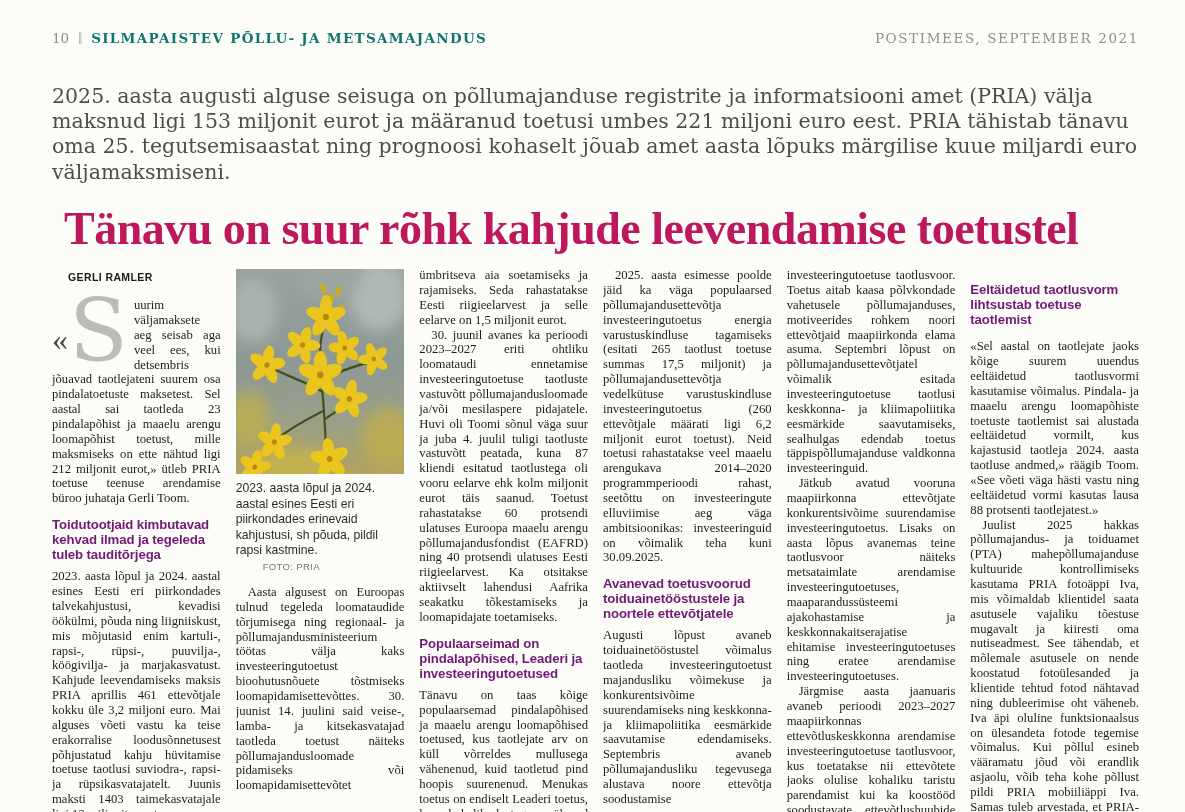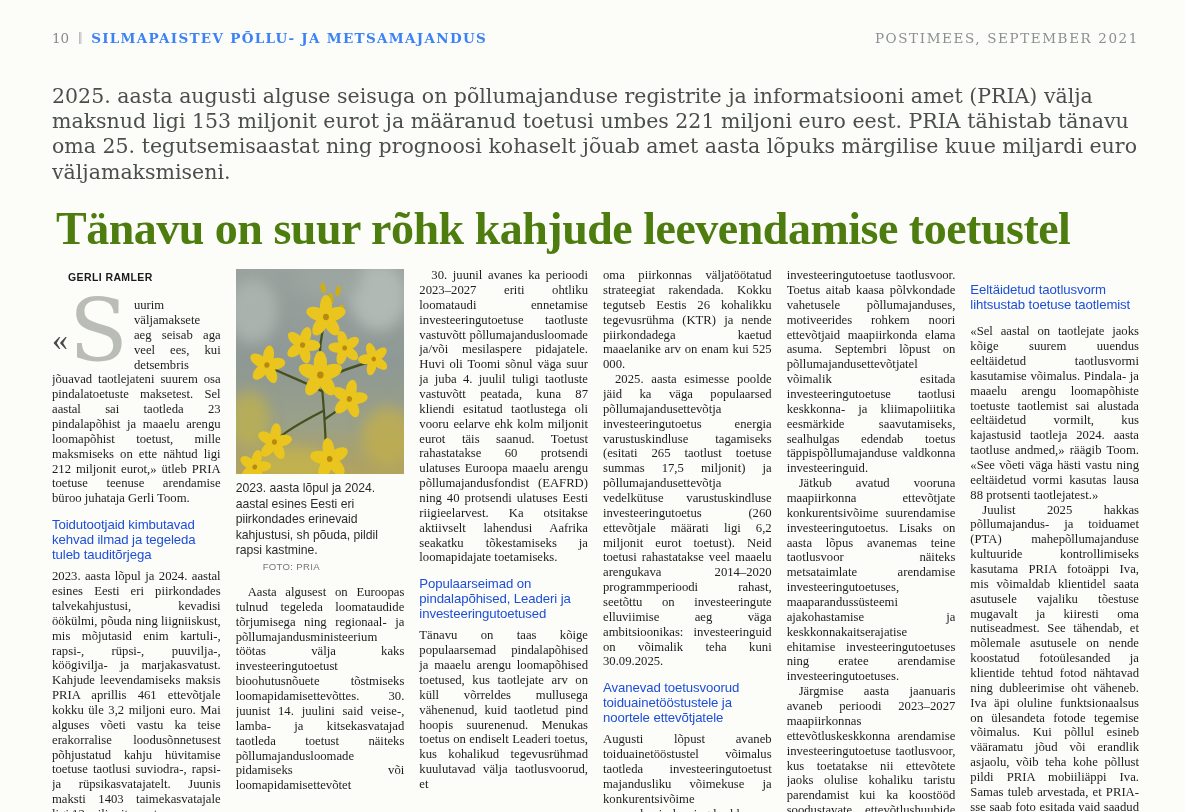--- a/index.html
+++ b/index.html
@@ -11,39 +11,39 @@
   }
   .page { width:1185px; height:812px; padding:30px 46px 6px 52px; }
 
   
   .folio { display:flex; justify-content:space-between; align-items:baseline; }
   .folio-left { display:flex; align-items:baseline; gap:9px; }
   .page-number { font-family:"DejaVu Serif", serif; font-size:13.5px; color:#8b8b8b; }
   .folio-divider { color:#a3a3a3; font-size:14px; transform:scaleY(1.15); }
   .section-title {
     font-family:"DejaVu Serif", serif; font-weight:bold;
-    font-size:13.5px; letter-spacing:1.3px; color:#3b82f6;
+    font-size:13.5px; letter-spacing:1.3px; color:#0f766e;
   }
   .masthead {
     font-family:"DejaVu Serif", serif; font-size:13.5px;
     letter-spacing:1.6px; color:#8b9092;
   }
 
   
   .lead {
     margin-top:37px; max-width:1092px;
     font-family:"DejaVu Serif", serif;
     font-size:20.5px; line-height:1.23; color:#4b4f4c;
   }
 
   
   .headline {
-    margin:20px 4px 0;
+    margin:20px 12px 0;
     font-family:"Liberation Serif", serif; font-weight:700;
-    font-size:46px; line-height:1.04; letter-spacing:-0.5px; color:#4d7c0f;
+    font-size:46px; line-height:1.04; letter-spacing:-0.5px; color:#be185d;
   }
 
   
   .columns {
     margin-top:15px; height:556px; overflow:hidden;
     display:grid; grid-template-columns:repeat(6,1fr); column-gap:15px;
   }
   .col { overflow:hidden; }
 
   .byline {
@@ -52,22 +52,22 @@
   }
 
   .body-p {
     margin:0; font-family:"Liberation Serif", serif;
     font-size:12.7px; line-height:1.17; text-align:justify; color:#1d1d1d;
   }
   .body-p.indent { text-indent:12px; }
 
   .subhead {
     margin:11px 0 7px;
-    font-family:"Liberation Sans", sans-serif; font-weight:400;
-    font-size:13.2px; line-height:1.14; letter-spacing:-0.1px; color:#1d4ed8;
+    font-family:"Liberation Sans", sans-serif; font-weight:700;
+    font-size:13.2px; line-height:1.14; letter-spacing:-0.1px; color:#701a75;
   }
   .subhead.gap-top { margin-top:14px; margin-bottom:12px; }
 
   
   .dropcap { float:left; display:flex; align-items:flex-end; margin:5px 6px 0 0; height:57px; }
   .dc-q { font-family:"Liberation Serif", serif; font-size:32px; line-height:1; color:#4a4a4a; margin:0 1px 5px 0; }
   .dc-s { font-family:"DejaVu Serif", serif; font-size:86px; line-height:0.70; color:#babdb5; }
 
   
   .photo { margin:1px 0 0; }
@@ -166,26 +166,26 @@
       <use href="#flw" transform="translate(20,198) scale(1.2) rotate(14)"></use>
     </svg>
     <figcaption class="caption">
       <span>2023. aasta lõpul ja 2024. aastal esines Eesti eri piirkondades erinevaid kahjustusi, sh põuda, pildil rapsi kastmine.</span>
       <span class="credit">FOTO: PRIA</span>
     </figcaption>
   </figure>
         <p class="body-p indent">Aasta algusest on Euroopas tulnud tegeleda loomataudide tõrjumisega ning regionaal- ja põllumajandusministeerium töötas välja kaks investeeringutoetust bioohutusnõuete tõstmiseks loomapidamisettevõttes. 30. juunist 14. juulini said veise-, lamba- ja kitsekasvatajad taotleda toetust näiteks põllumajandusloomade pidamiseks või loomapidamisettevõtet</p>
       </div>
       <div class="col">
+        <p class="body-p">ümbritseva aia soetamiseks ja rajamiseks. Seda rahastatakse Eesti riigieelarvest ja selle eelarve on 1,5 miljonit eurot.</p>
         <p class="body-p indent">30. juunil avanes ka perioodi 2023–2027 eriti ohtliku loomataudi ennetamise investeeringutoetuse taotluste vastuvõtt põllumajandusloomade ja/või mesilaspere pidajatele. Huvi oli Toomi sõnul väga suur ja juba 4. juulil tuligi taotluste vastuvõtt peatada, kuna 87 kliendi esitatud taotlustega oli vooru eelarve ehk kolm miljonit eurot täis saanud. Toetust rahastatakse 60 protsendi ulatuses Euroopa maaelu arengu põllumajandusfondist (EAFRD) ning 40 protsendi ulatuses Eesti riigieelarvest. Ka otsitakse aktiivselt lahendusi Aafrika seakatku tõkestamiseks ja loomapidajate toetamiseks.</p>
         <h3 class="subhead">Populaarseimad on pindalapõhised, Leaderi ja investeeringutoetused</h3>
         <p class="body-p">Tänavu on taas kõige populaarsemad pindalapõhised ja maaelu arengu loomapõhised toetused, kus taotlejate arv on küll võrreldes mullusega vähenenud, kuid taotletud pind hoopis suurenenud. Menukas toetus on endiselt Leaderi toetus, kus kohalikud tegevusrühmad kuulutavad välja taotlusvoorud, et</p>
       </div>
       <div class="col">
-        <p class="body-p">oma piirkonnas väljatöötatud strateegiat rakendada. Kokku tegutseb Eestis 26 kohalikku tegevusrühma (KTR) ja nende piirkondadega kaetud maaelanike arv on enam kui 525 000.</p>
         <p class="body-p indent">2025. aasta esimesse poolde jäid ka väga populaarsed põllumajandusettevõtja investeeringutoetus energia varustuskindluse tagamiseks (esitati 265 taotlust toetuse summas 17,5 miljonit) ja põllumajandusettevõtja vedelkütuse varustuskindluse investeeringutoetus (260 ettevõtjale määrati ligi 6,2 miljonit eurot toetust). Neid toetusi rahastatakse veel maaelu arengukava 2014–2020 programmperioodi rahast, seetõttu on investeeringute elluviimise aeg väga ambitsioonikas: investeeringuid on võimalik teha kuni 30.09.2025.</p>
         <h3 class="subhead">Avanevad toetusvoorud toiduainetööstustele ja noortele ettevõtjatele</h3>
         <p class="body-p">Augusti lõpust avaneb toiduainetööstustel võimalus taotleda investeeringutoetust majandusliku võimekuse ja konkurentsivõime suurendamiseks ning keskkonna- ja kliimapoliitika eesmärkide saavutamise edendamiseks. Septembris avaneb põllumajandusliku tegevusega alustava noore ettevõtja soodustamise</p>
       </div>
       <div class="col">
         <p class="body-p">investeeringutoetuse taotlusvoor. Toetus aitab kaasa põlvkondade vahetusele põllumajanduses, motiveerides rohkem noori ettevõtjaid maapiirkonda elama asuma. Septembri lõpust on põllumajandusettevõtjatel võimalik esitada investeeringutoetuse taotlusi keskkonna- ja kliimapoliitika eesmärkide saavutamiseks, sealhulgas edendab toetus täppispõllumajanduse valdkonna investeeringuid.</p>
         <p class="body-p indent">Jätkub avatud vooruna maapiirkonna ettevõtjate konkurentsivõime suurendamise investeeringutoetus. Lisaks on aasta lõpus avanemas teine taotlusvoor näiteks metsataimlate arendamise investeeringutoetuses, maaparandussüsteemi ajakohastamise ja keskkonnakaitserajatise ehitamise investeeringutoetuses ning eratee arendamise investeeringutoetuses.</p>
         <p class="body-p indent">Järgmise aasta jaanuaris avaneb perioodi 2023–2027 maapiirkonnas ettevõtluskeskkonna arendamise investeeringutoetuse taotlusvoor, kus toetatakse nii ettevõtete jaoks olulise kohaliku taristu parendamist kui ka koostööd soodustavate ettevõtlushuubide arendamist. Toetusi saab kasutada investeeringuteks väljaspool Tallinna ja sellega piirnevaid</p>
       </div>
       <div class="col">

